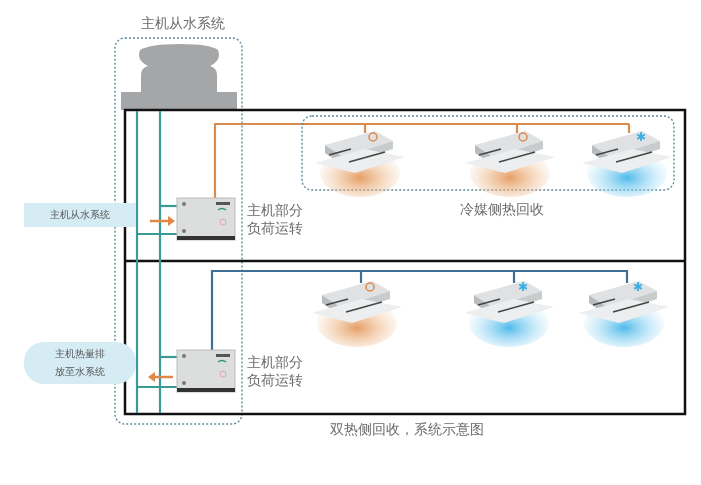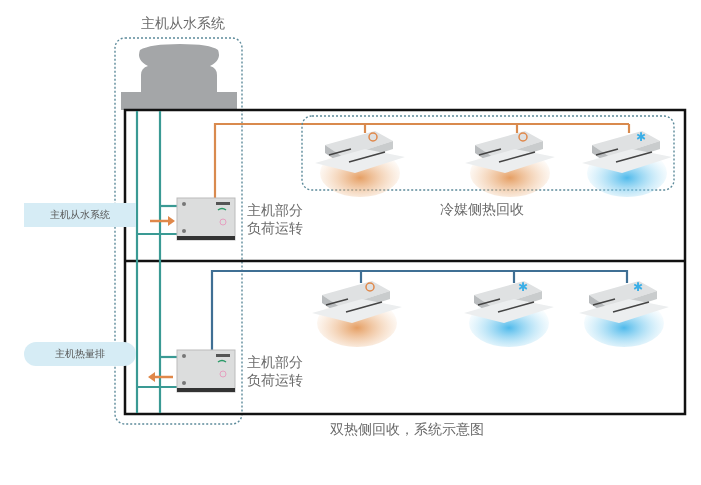--- a/index.html
+++ b/index.html
@@ -118,28 +118,29 @@
     <text x="14" y="-4" font-size="12" fill="#3aaee6">✱</text>
   </g>
   <g transform="translate(619,295)">
     <ellipse cx="5" cy="28" rx="40" ry="24" fill="url(#cool)"></ellipse>
     <use href="#cassette"></use>
     <text x="14" y="-4" font-size="12" fill="#3aaee6">✱</text>
   </g>
 </svg>
 
 <div class="lbl" style="left:141px;top:14px;">主机从水系统</div>
-<div class="lbl" style="left:440px;top:200px;">冷媒侧热回收</div>
+<div class="lbl" style="left:460px;top:200px;">冷媒侧热回收</div>
 <div class="lbl" style="left:330px;top:420px;">双热侧回收，系统示意图</div>
 
 <div class="callout" style="left:24px;top:203px;width:100px;">
   <div>主机从水系统</div>
 </div>
 <div class="callout" style="left:24px;top:342px;width:100px;border-radius:20px;">
   <div>主机热量排</div>
+  <div>放至水系统</div>
 </div>
 
 <div class="lbl" style="left:247px;top:201px;">
   <div>主机部分</div>
   <div>负荷运转</div>
 </div>
 <div class="lbl" style="left:247px;top:353px;">
   <div>主机部分</div>
   <div>负荷运转</div>
 </div>

